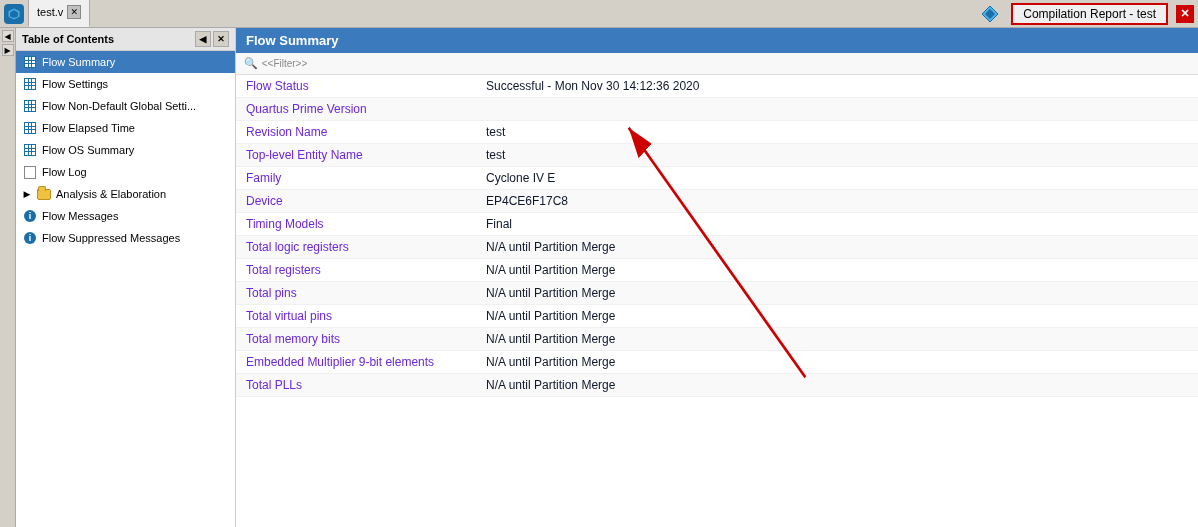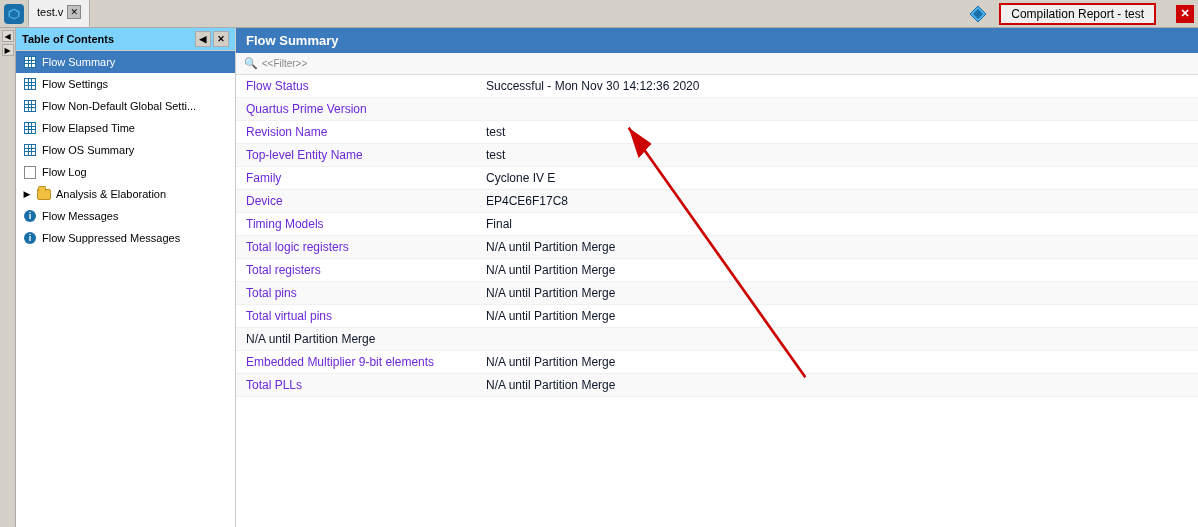--- a/index.html
+++ b/index.html
@@ -86,21 +86,21 @@
       cursor: pointer;
     }
 
     
     .report-title-badge {
       border: 2px solid #cc0000;
       padding: 2px 10px;
       font-size: 12px;
       font-weight: normal;
       background: #f0f0f0;
-      margin-right: 16px;
+      margin-right: 4px;
     }
     .close-red-btn {
       width: 18px;
       height: 18px;
       background: #cc0000;
       color: white;
       border: none;
       display: flex;
       align-items: center;
       justify-content: center;
@@ -120,21 +120,21 @@
     .sidebar {
       width: 220px;
       background: #ffffff;
       border-right: 1px solid #ccc;
       display: flex;
       flex-direction: column;
       flex-shrink: 0;
       overflow-y: auto;
     }
     .sidebar-header {
-      background: #7dd3fc;
+      background: #e5e5e5;
       border-bottom: 1px solid #ccc;
       padding: 3px 6px;
       display: flex;
       align-items: center;
       justify-content: space-between;
       font-size: 11px;
       font-weight: bold;
     }
     .sidebar-header-icons {
       display: flex;
@@ -548,20 +548,21 @@
         </div>
         <div class="data-row">
           <div class="data-label">Total pins</div>
           <div class="data-value">N/A until Partition Merge</div>
         </div>
         <div class="data-row">
           <div class="data-label">Total virtual pins</div>
           <div class="data-value">N/A until Partition Merge</div>
         </div>
         <div class="data-row">
+          <div class="data-label">Total memory bits</div>
           <div class="data-value">N/A until Partition Merge</div>
         </div>
         <div class="data-row">
           <div class="data-label">Embedded Multiplier 9-bit elements</div>
           <div class="data-value">N/A until Partition Merge</div>
         </div>
         <div class="data-row">
           <div class="data-label">Total PLLs</div>
           <div class="data-value">N/A until Partition Merge</div>
         </div>

